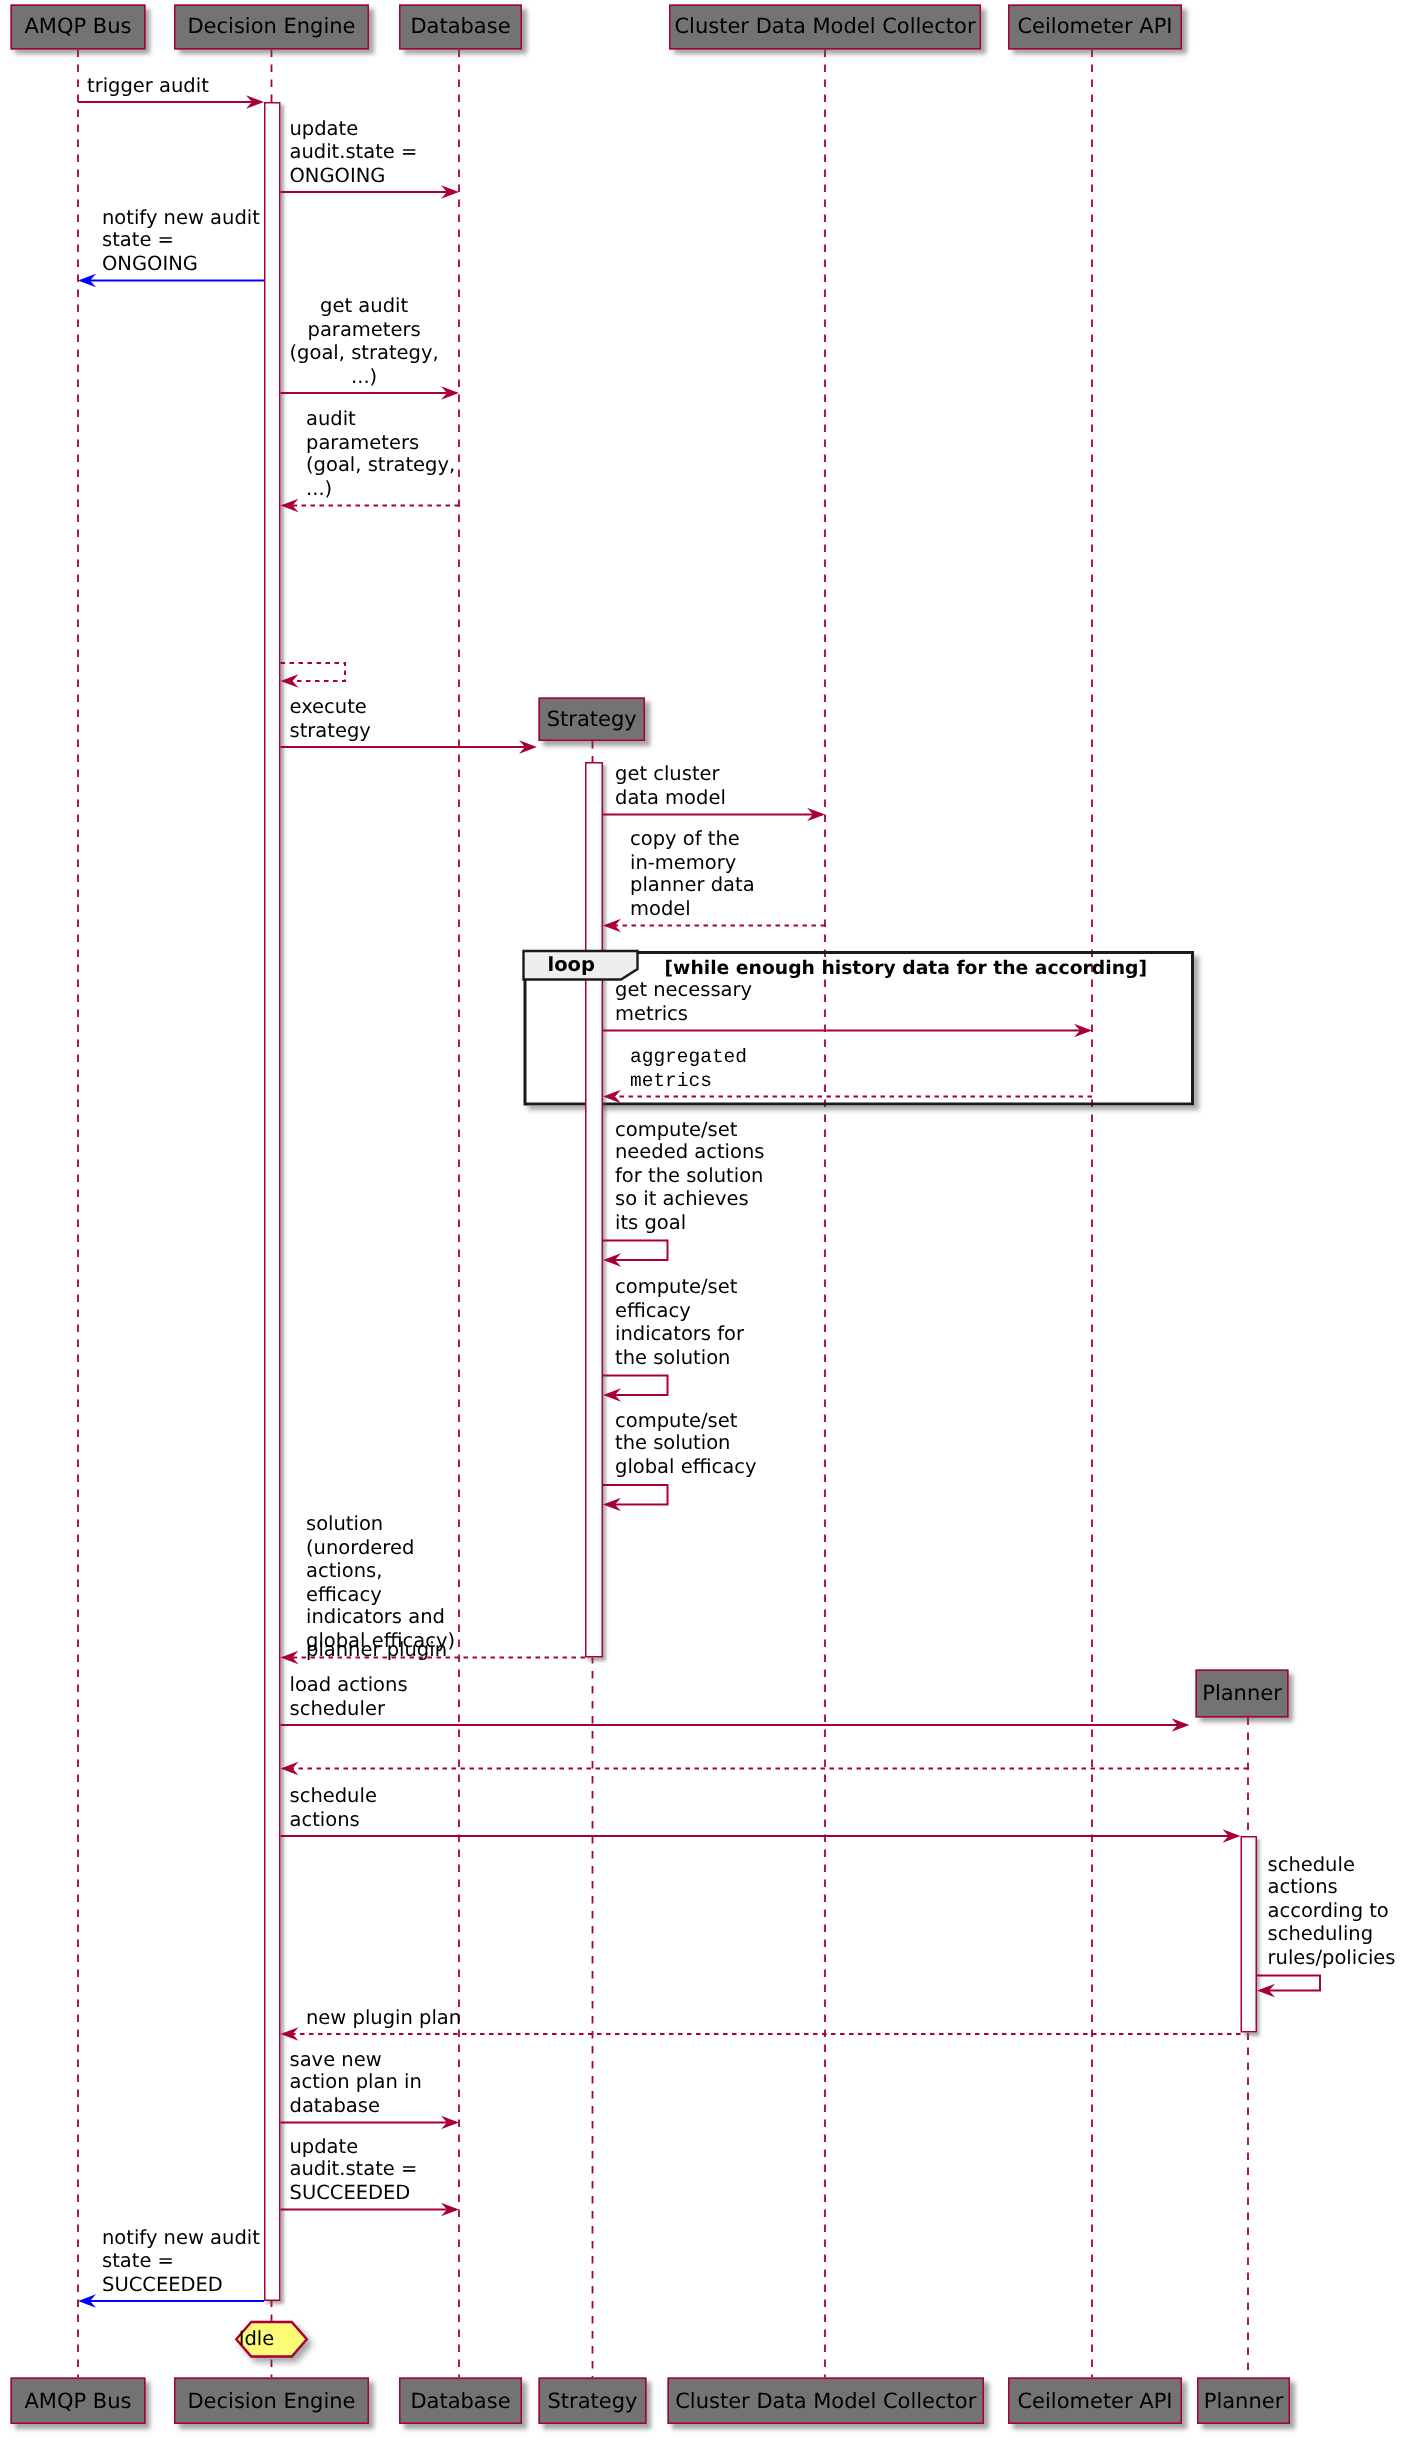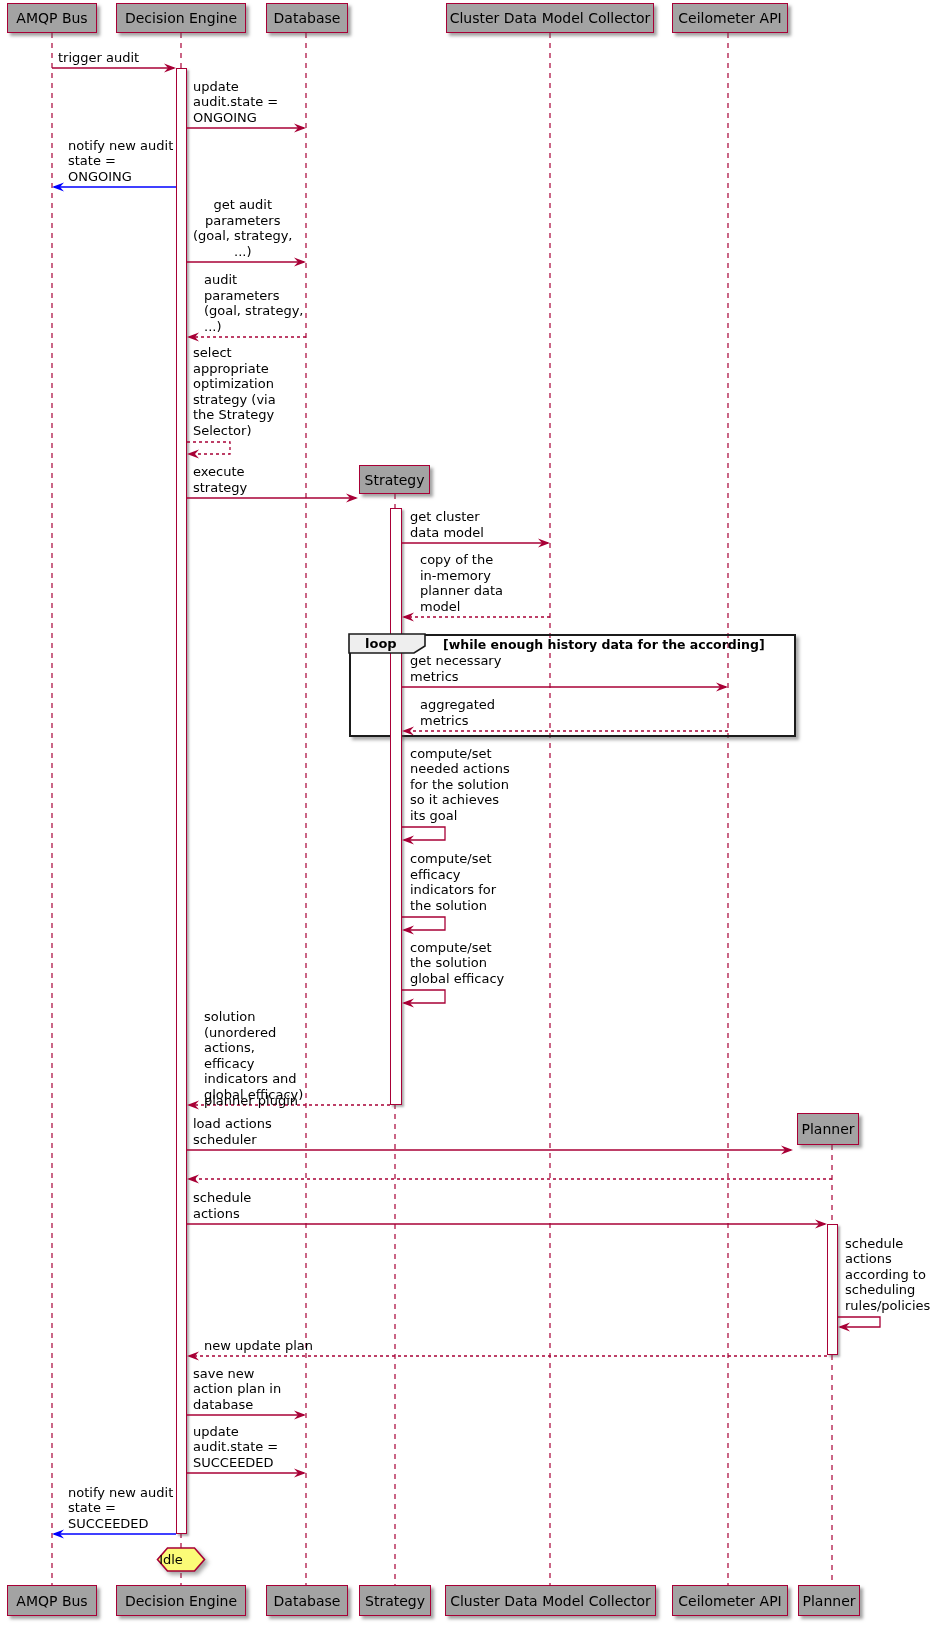--- a/index.html
+++ b/index.html
@@ -3,21 +3,21 @@
 <meta charset="utf-8">
 <style>
   html,body{margin:0;padding:0;background:#fff;}
   #canvas{
     position:relative;width:938px;height:1626px;overflow:hidden;
     font-family:"DejaVu Sans","Liberation Sans",sans-serif;
     background:#fff;
   }
   .pbox{
     position:absolute;box-sizing:border-box;
-    background:#a3a3a3;border:1.6px solid #A80036;
+    background:#737373;border:1.6px solid #A80036;
     box-shadow:3px 3px 3px rgba(90,90,90,.55);
     display:flex;align-items:center;justify-content:center;
     font-size:14px;color:#000;white-space:nowrap;z-index:6;
   }
   .activation{
     position:absolute;box-sizing:border-box;background:#fff;
     border:1.3px solid #A80036;box-shadow:2px 2px 2px rgba(90,90,90,.5);
     z-index:2;
   }
   .loop-frame{
@@ -131,37 +131,31 @@
 state =
 ONGOING</div>
     <div class="msg-label" style="left: 193px; top: 197px; text-align: center;">get audit
 parameters
 (goal, strategy,
 ...)</div>
     <div class="msg-label" style="left: 204px; top: 272px;">audit
 parameters
 (goal, strategy,
 ...)</div>
-    <div class="msg-label" style="left: 193px; top: 345px;">select
-appropriate
-optimization
-strategy (via
-the Strategy
-Selector)</div>
     <div class="msg-label" style="left: 193px; top: 464px;">execute
 strategy</div>
     <div class="msg-label" style="left: 410px; top: 509px;">get cluster
 data model</div>
     <div class="msg-label" style="left: 420px; top: 552px;">copy of the
 in-memory
 planner data
 model</div>
     <div class="msg-label" style="left: 410px; top: 653px;">get necessary
 metrics</div>
-    <div class="msg-label" style="left: 420px; top: 697px;">aggregated
+    <div class="msg-label" style="left: 420px; top: 697px; font-family: Liberation Mono, monospace;">aggregated
 metrics</div>
     <div class="msg-label" style="left: 410px; top: 745.5px;">compute/set
 needed actions
 for the solution
 so it achieves
 its goal</div>
     <div class="msg-label" style="left: 410px; top: 851px;">compute/set
 efficacy
 indicators for
 the solution</div>
@@ -177,21 +171,21 @@
     <div class="msg-label" style="left: 193px; top: 1116px;">load actions
 scheduler</div>
     <div class="msg-label" style="left: 204px; top: 1093px;">planner plugin</div>
     <div class="msg-label" style="left: 193px; top: 1190px;">schedule
 actions</div>
     <div class="msg-label" style="left: 845px; top: 1235.5px;">schedule
 actions
 according to
 scheduling
 rules/policies</div>
-    <div class="msg-label" style="left: 204px; top: 1337.5px;">new update plan</div>
+    <div class="msg-label" style="left: 204px; top: 1337.5px;">new plugin plan</div>
     <div class="msg-label" style="left: 193px; top: 1365.5px;">save new
 action plan in
 database</div>
     <div class="msg-label" style="left: 193px; top: 1423.5px;">update
 audit.state =
 SUCCEEDED</div>
     <div class="msg-label" style="left: 68px; top: 1484.5px;">notify new audit
 state =
 SUCCEEDED</div>
     <div class="hex-label" style="left: 157.5px; top: 1551.5px; width: 27px; text-align: center;">Idle</div>

